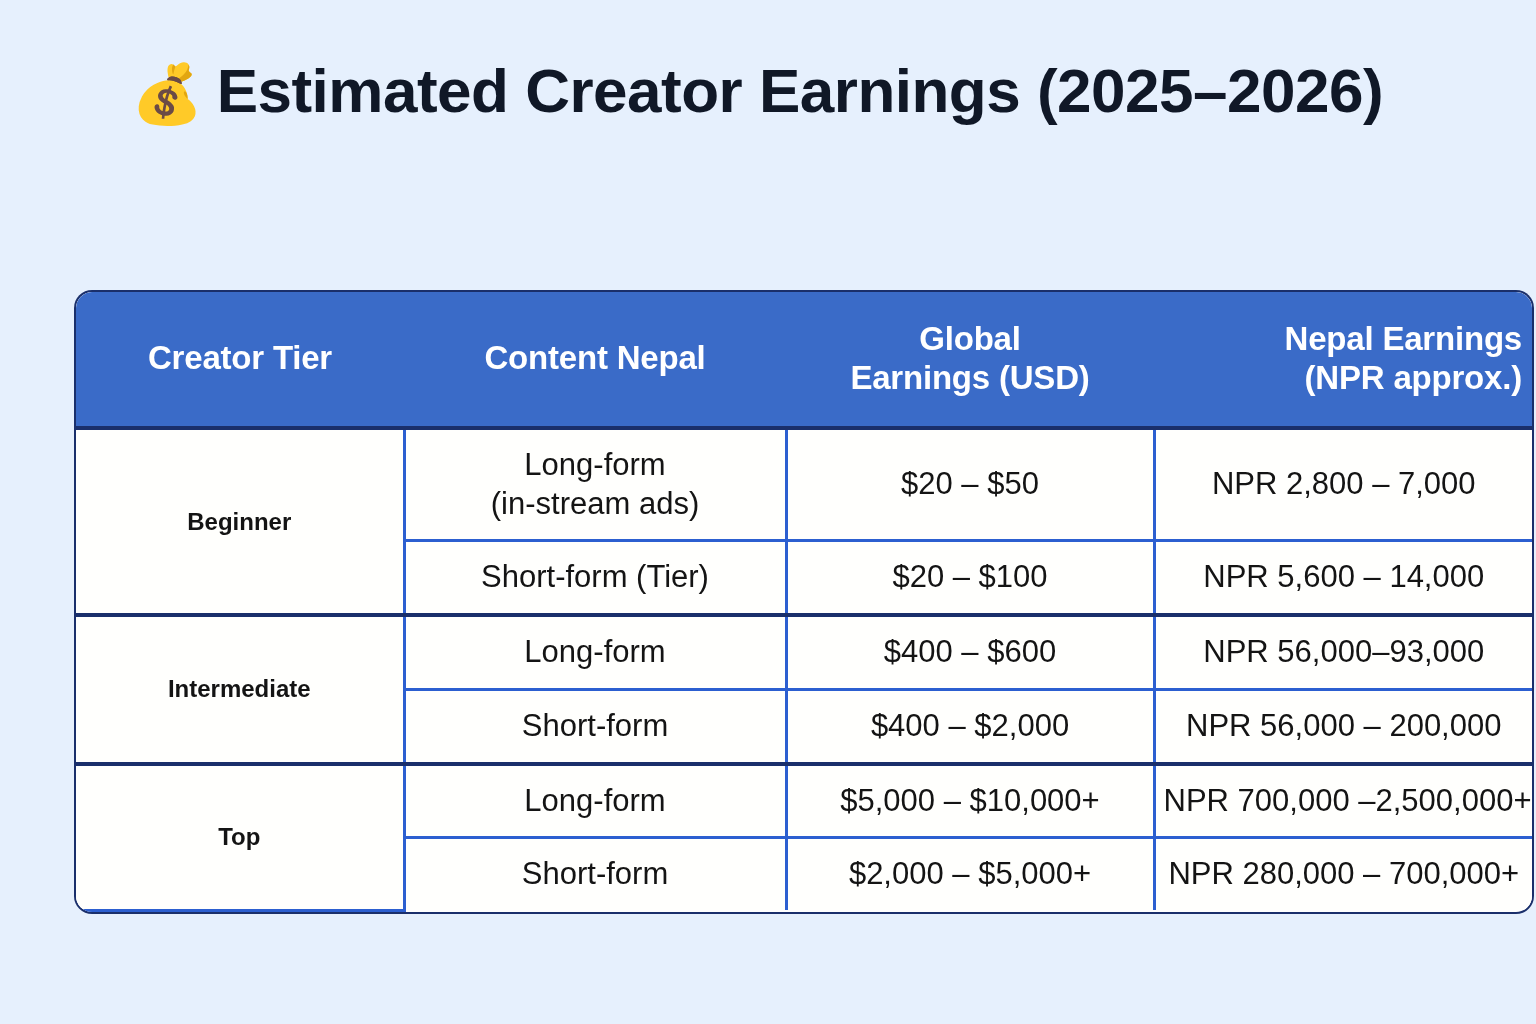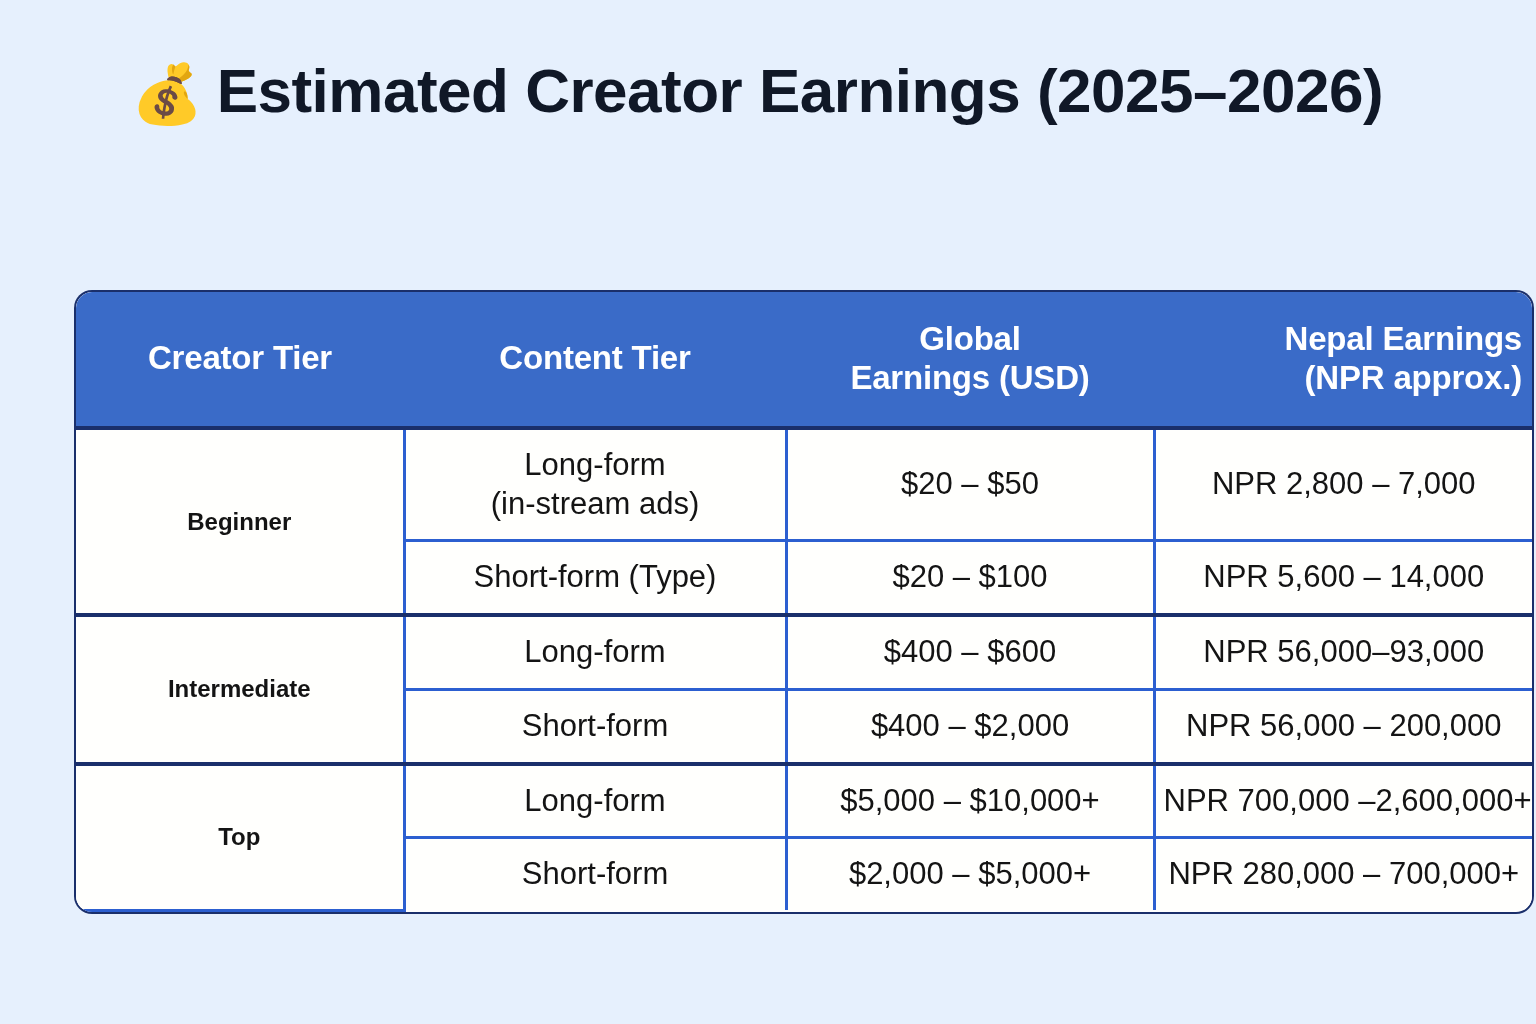--- a/index.html
+++ b/index.html
@@ -122,59 +122,59 @@
     <table class="earnings">
       <colgroup>
         <col class="c1">
           <col class="c2">
           <col class="c3">
           <col class="c4">
       </colgroup>
       <thead>
         <tr>
           <th>Creator Tier</th>
-          <th>Content Tier</th>
+          <th>Content Nepal</th>
           <th style="white-space: pre-line;">Global
 Earnings (USD)</th>
           <th style="white-space: pre-line; text-align: right;">Nepal Earnings
 (NPR approx.)</th>
         </tr>
       </thead>
       <tbody>
 
         <tr class="group-start">
           <td class="tier" rowspan="2">Beginner</td>
           <td style="white-space: pre-line;">Long-form
 (in-stream ads)</td>
           <td>$20 – $50</td>
           <td>NPR 2,800 – 7,000</td>
         </tr>
         <tr>
-          <td>Short-form (Type)</td>
+          <td>Short-form (Tier)</td>
           <td>$20 – $100</td>
           <td>NPR 5,600 – 14,000</td>
         </tr>
 
         <tr class="group-start">
           <td class="tier" rowspan="2">Intermediate</td>
           <td>Long-form</td>
           <td>$400 – $600</td>
           <td>NPR 56,000–93,000</td>
         </tr>
         <tr>
           <td>Short-form</td>
           <td>$400 – $2,000</td>
           <td>NPR 56,000 – 200,000</td>
         </tr>
 
         <tr class="group-start">
           <td class="tier" rowspan="2">Top</td>
           <td>Long-form</td>
           <td class="nowrap">$5,000 – $10,000+</td>
-          <td class="nowrap">NPR 700,000 –2,600,000+</td>
+          <td class="nowrap">NPR 700,000 –2,500,000+</td>
         </tr>
         <tr>
           <td>Short-form</td>
           <td class="nowrap">$2,000 – $5,000+</td>
           <td class="nowrap">NPR 280,000 – 700,000+</td>
         </tr>
 
       </tbody>
     </table>
   </div>

